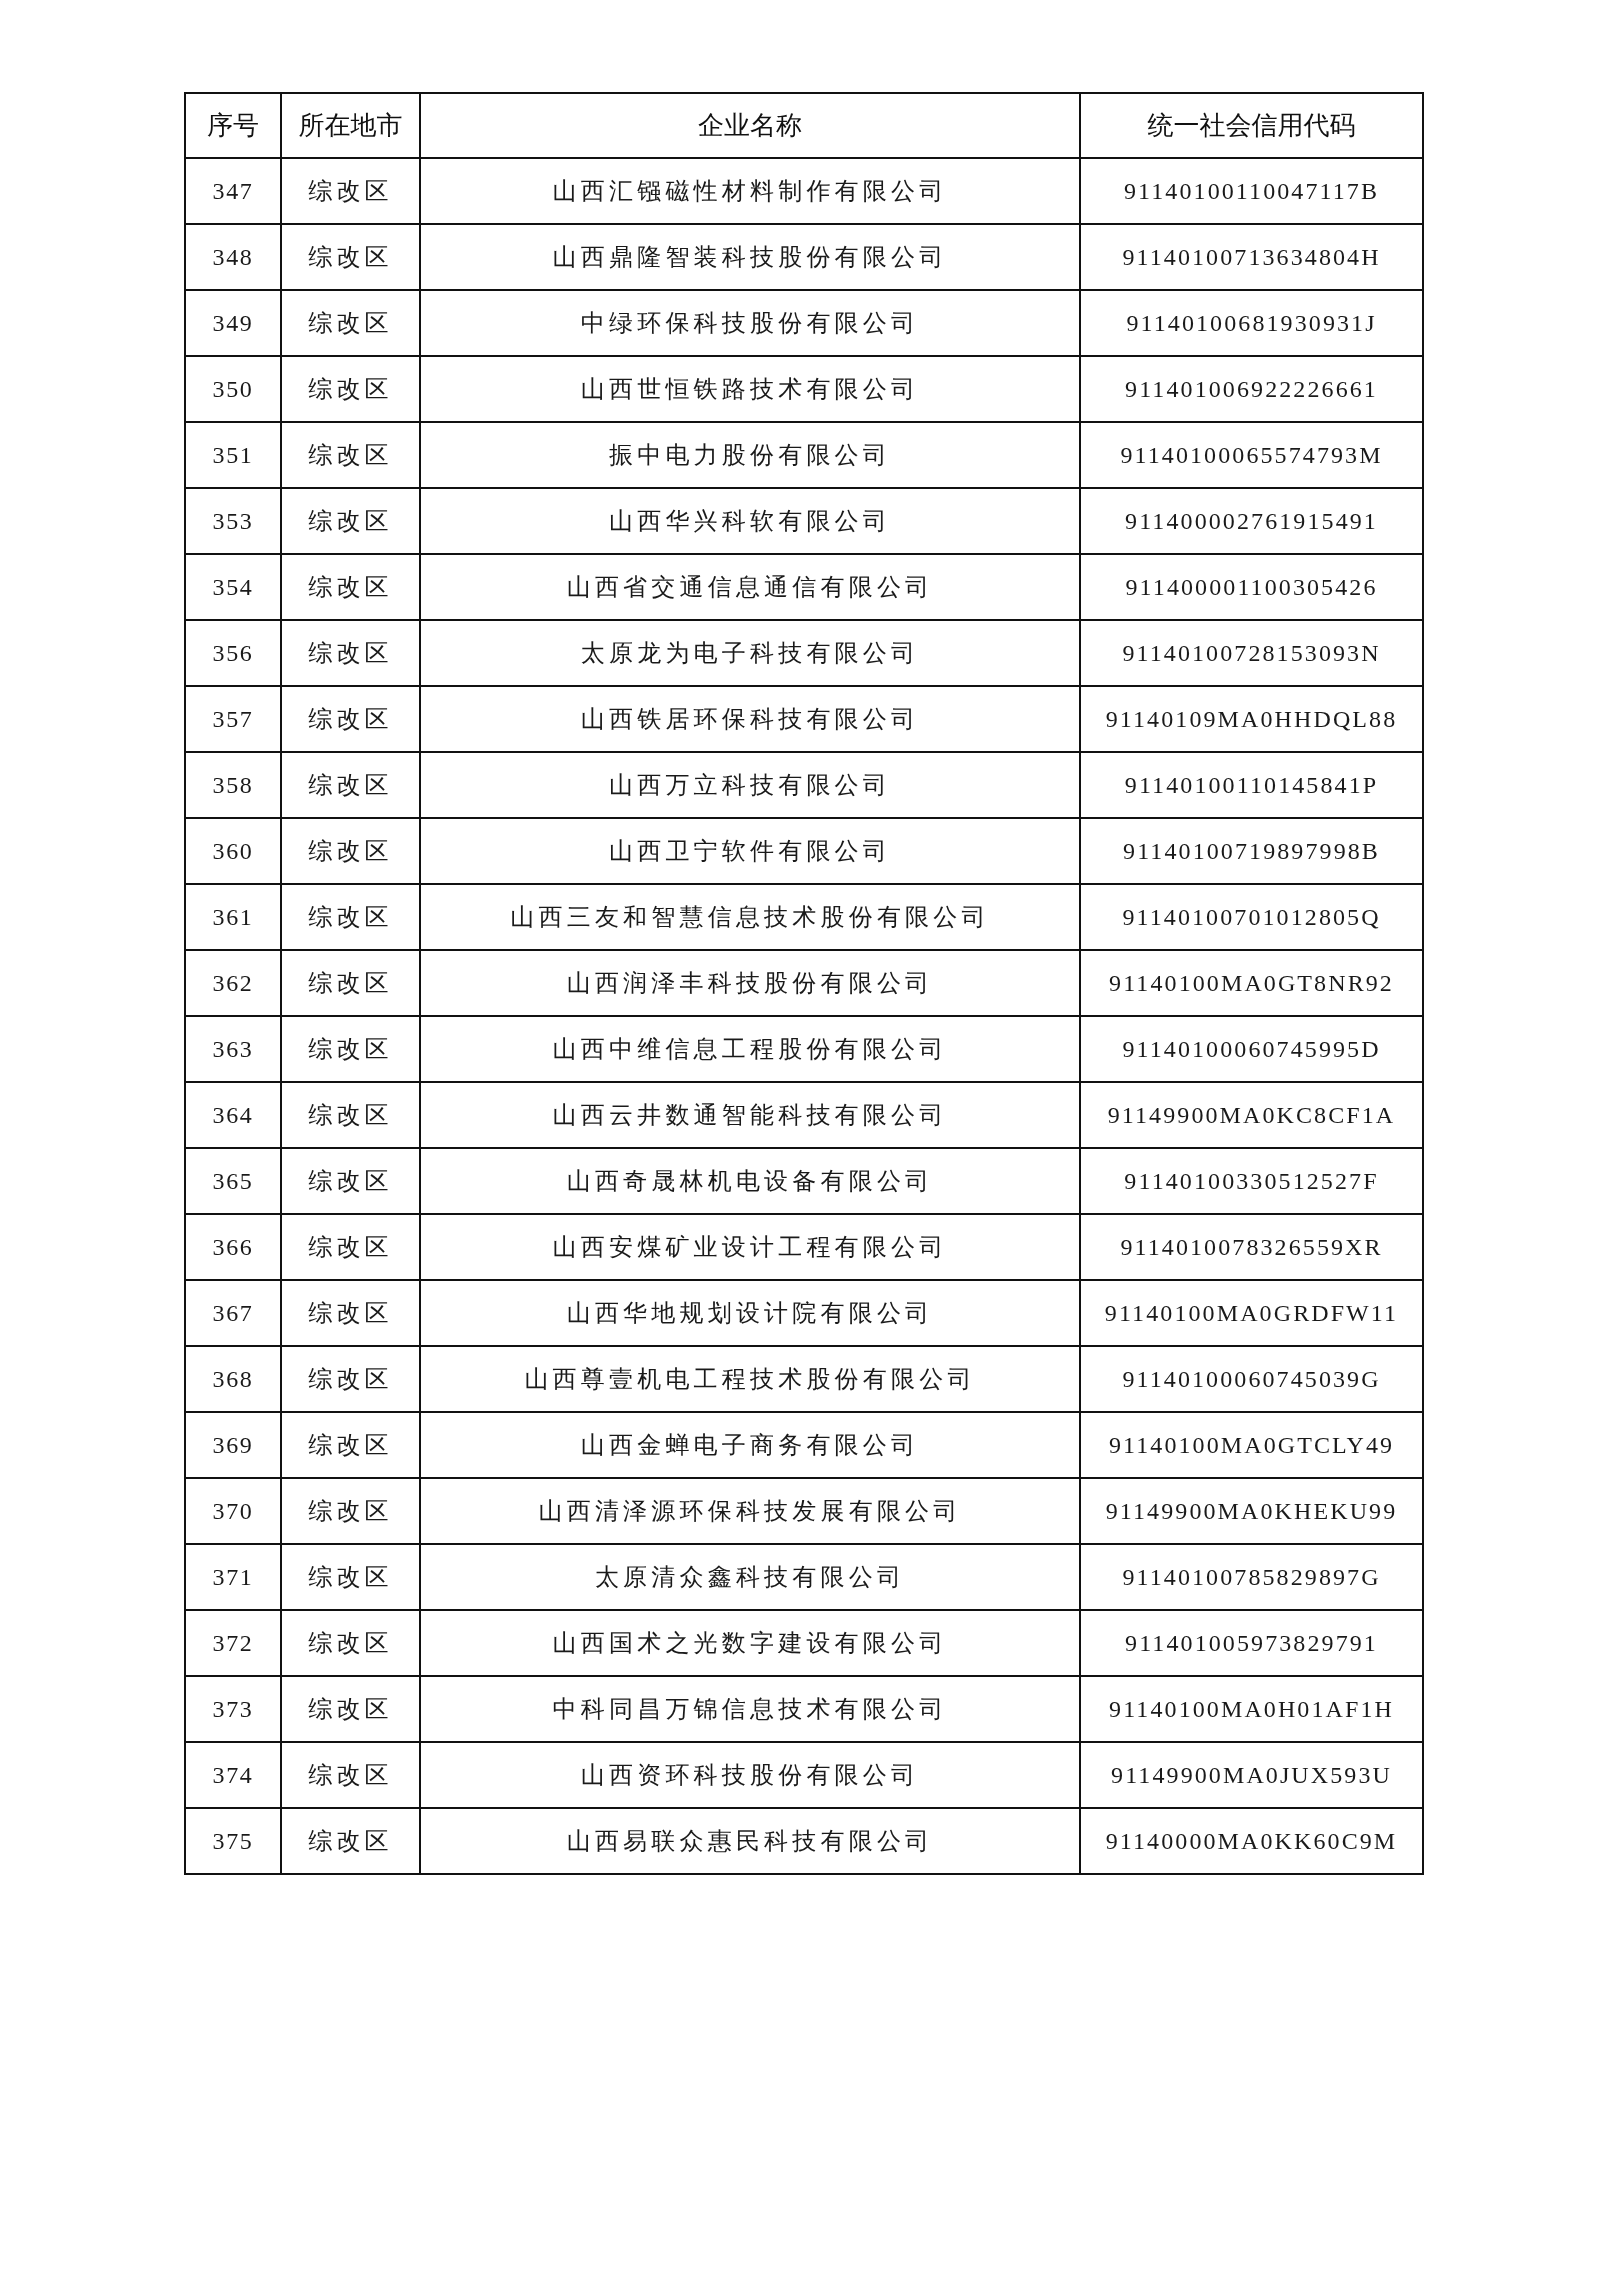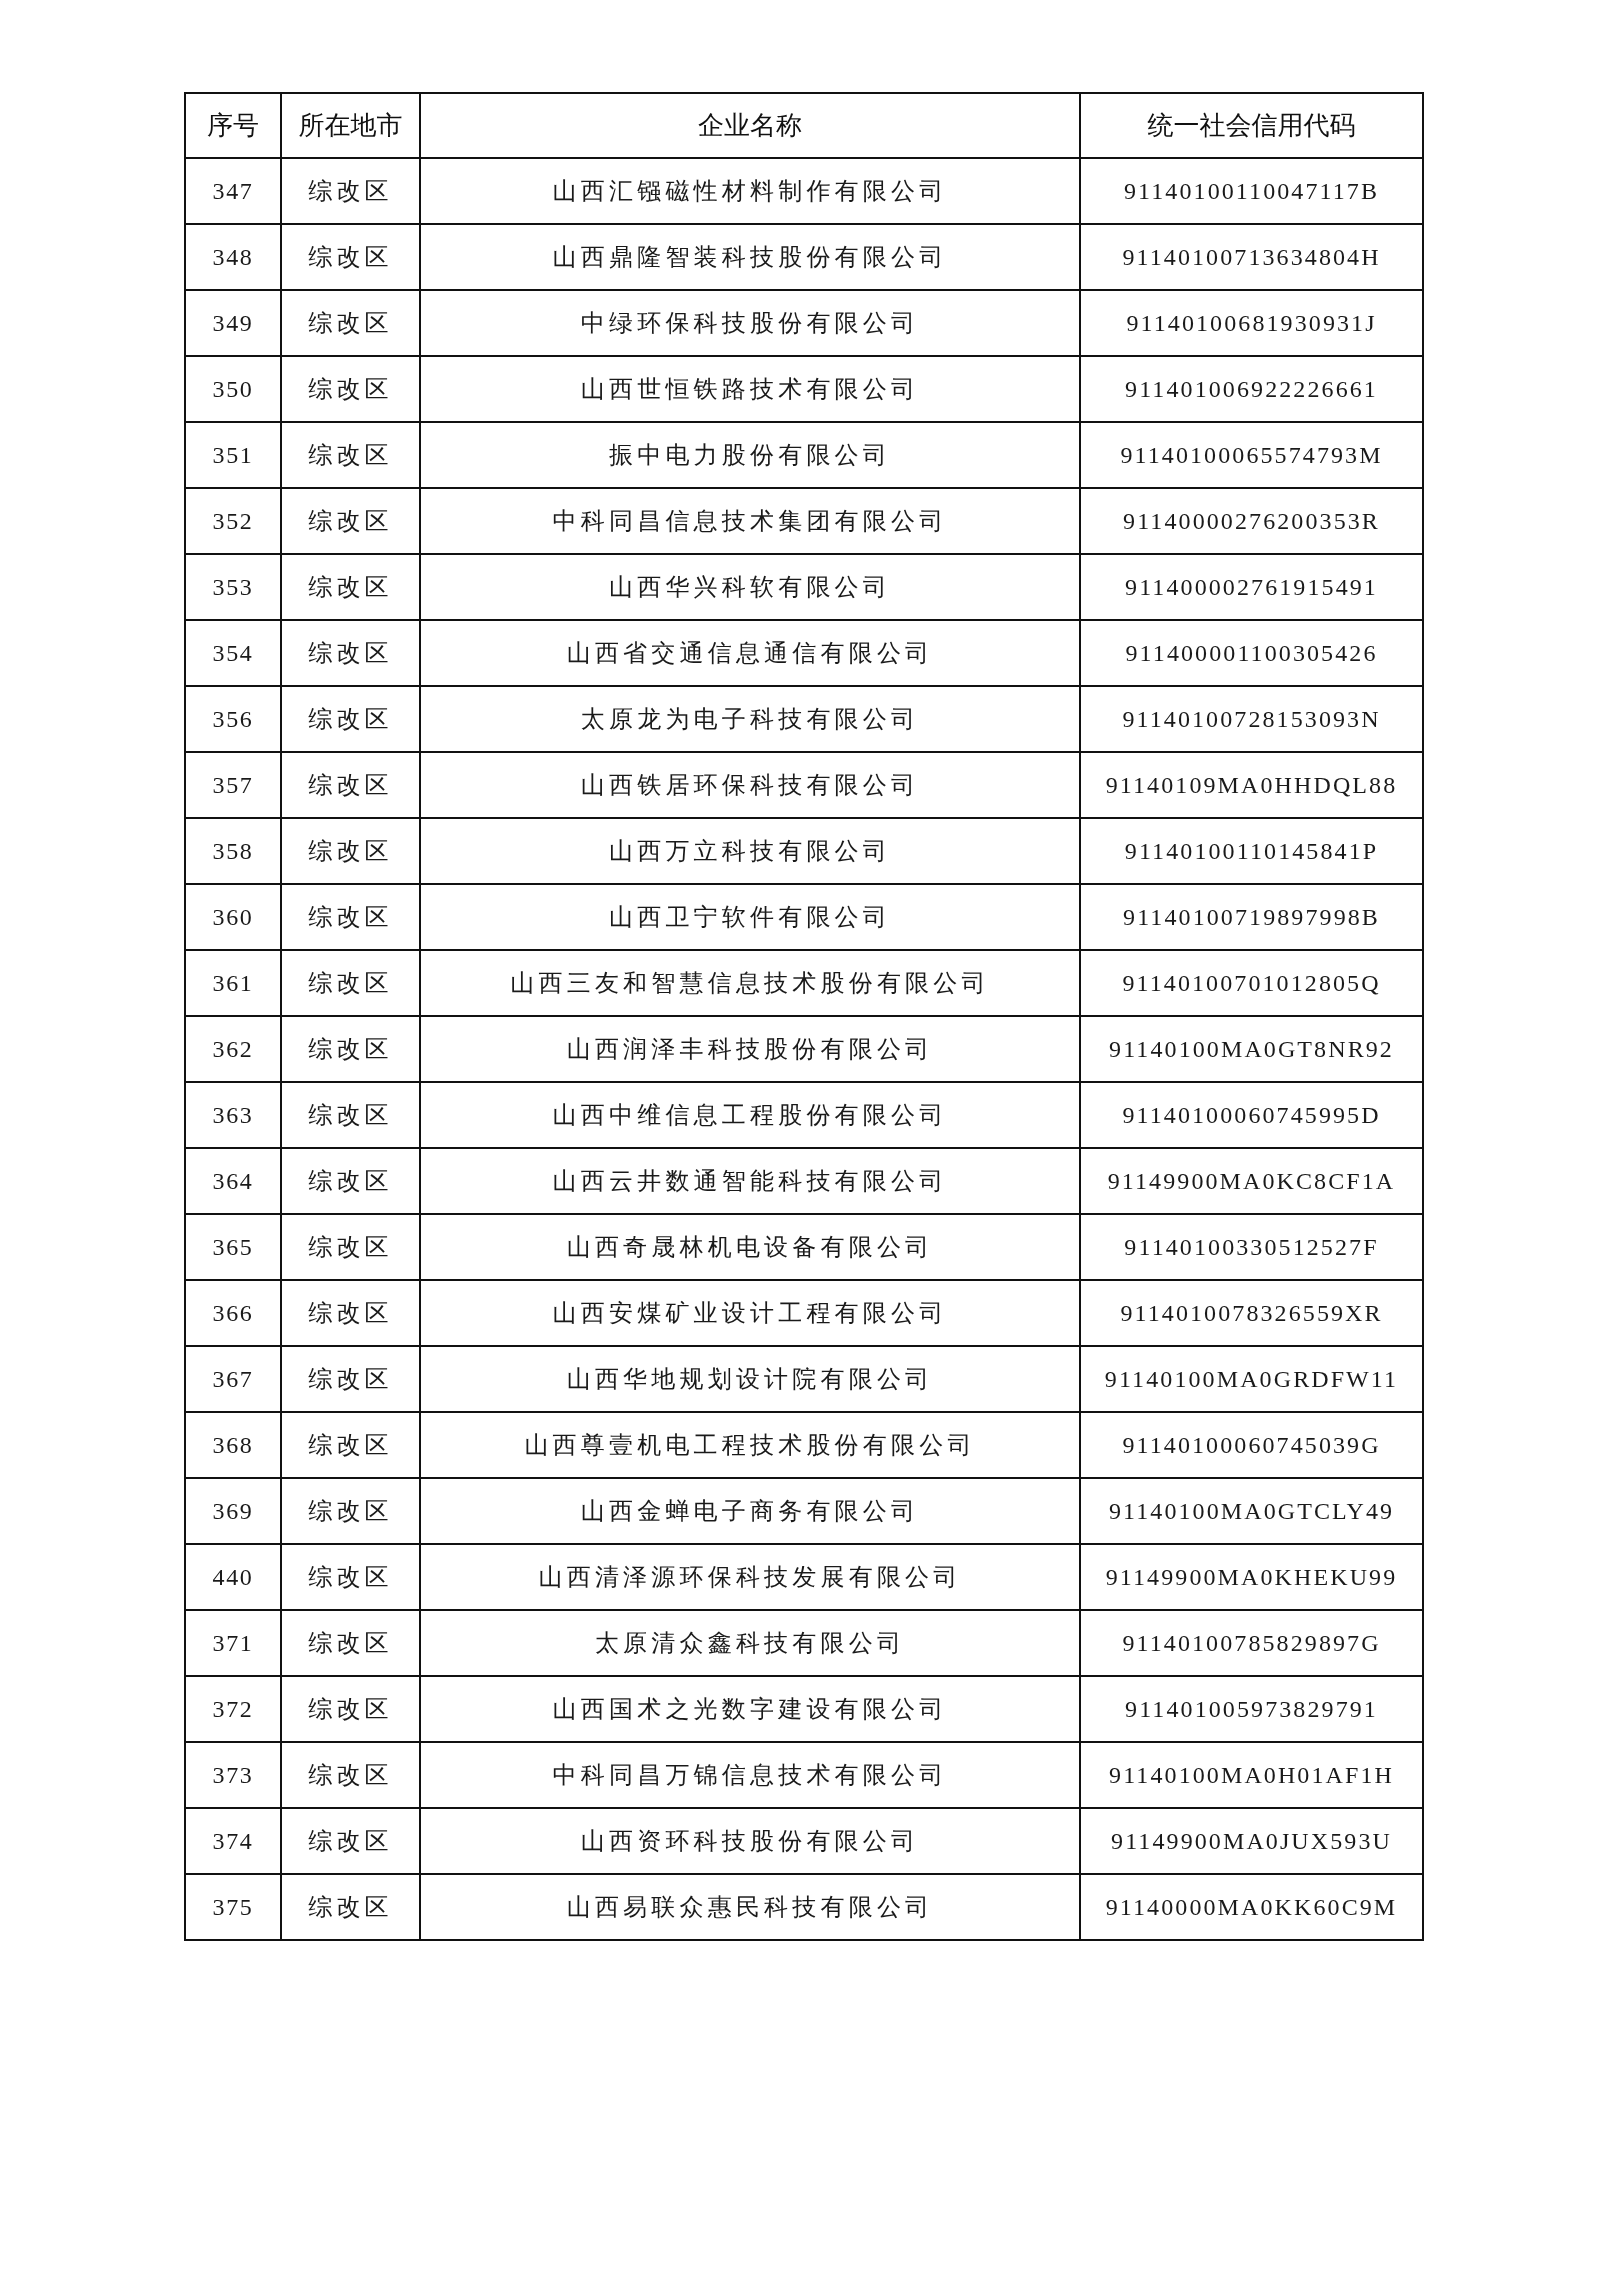--- a/index.html
+++ b/index.html
@@ -107,26 +107,20 @@
           <td class="cell-name">山西世恒铁路技术有限公司</td>
           <td class="cell-code">911401006922226661</td>
         </tr>
         <tr>
           <td class="cell-no">351</td>
           <td class="cell-city">综改区</td>
           <td class="cell-name">振中电力股份有限公司</td>
           <td class="cell-code">91140100065574793M</td>
         </tr>
         <tr>
-          <td class="cell-no">352</td>
-          <td class="cell-city">综改区</td>
-          <td class="cell-name">中科同昌信息技术集团有限公司</td>
-          <td class="cell-code">91140000276200353R</td>
-        </tr>
-        <tr>
           <td class="cell-no">353</td>
           <td class="cell-city">综改区</td>
           <td class="cell-name">山西华兴科软有限公司</td>
           <td class="cell-code">911400002761915491</td>
         </tr>
         <tr>
           <td class="cell-no">354</td>
           <td class="cell-city">综改区</td>
           <td class="cell-name">山西省交通信息通信有限公司</td>
           <td class="cell-code">911400001100305426</td>
@@ -203,21 +197,21 @@
           <td class="cell-name">山西尊壹机电工程技术股份有限公司</td>
           <td class="cell-code">91140100060745039G</td>
         </tr>
         <tr>
           <td class="cell-no">369</td>
           <td class="cell-city">综改区</td>
           <td class="cell-name">山西金蝉电子商务有限公司</td>
           <td class="cell-code">91140100MA0GTCLY49</td>
         </tr>
         <tr>
-          <td class="cell-no">440</td>
+          <td class="cell-no">370</td>
           <td class="cell-city">综改区</td>
           <td class="cell-name">山西清泽源环保科技发展有限公司</td>
           <td class="cell-code">91149900MA0KHEKU99</td>
         </tr>
         <tr>
           <td class="cell-no">371</td>
           <td class="cell-city">综改区</td>
           <td class="cell-name">太原清众鑫科技有限公司</td>
           <td class="cell-code">91140100785829897G</td>
         </tr>

